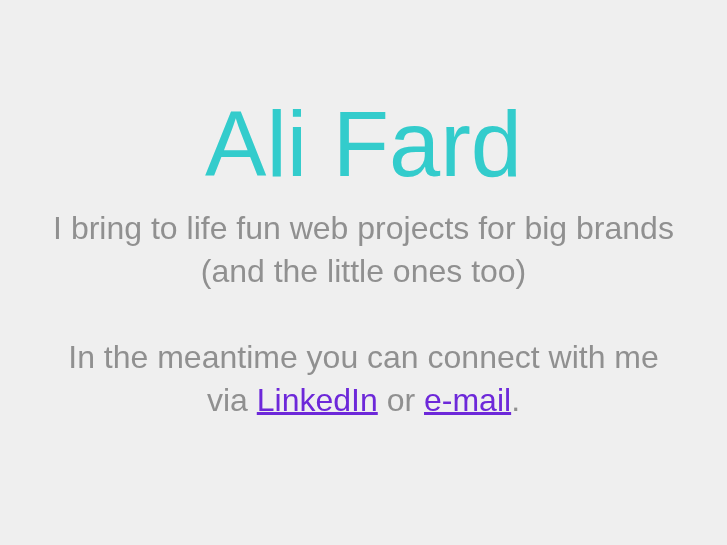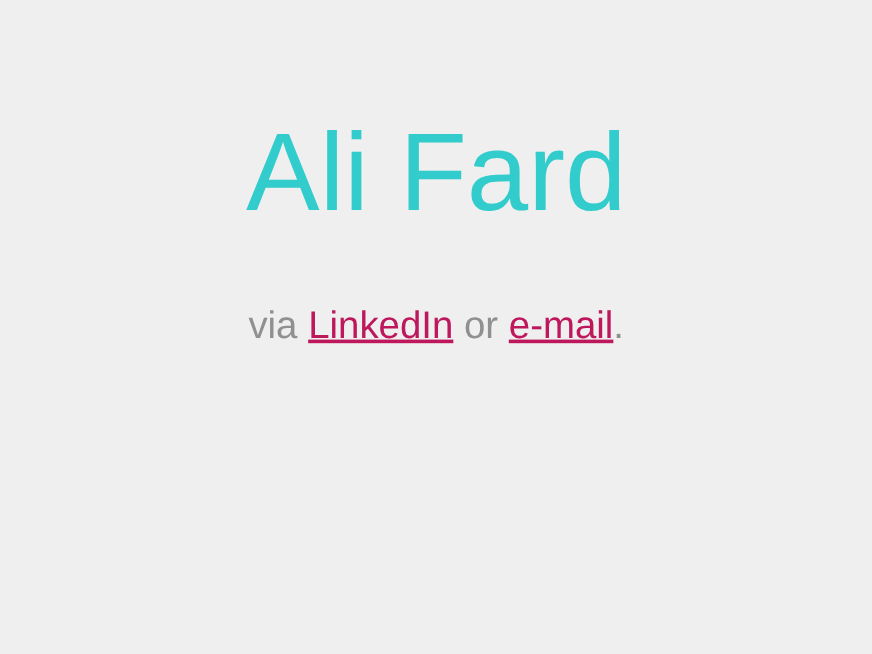--- a/index.html
+++ b/index.html
@@ -67,43 +67,46 @@
 
   .line.accent {
     color: #33cccc;
   }
 
   .spacer-line {
     height: 43px;
   }
 
   .link {
-    color: #be185d;
+    color: #6d28d9;
     text-decoration: underline;
     text-underline-offset: 1px;
     cursor: pointer;
   }
 </style>
 </head>
 <body>
 
 <div class="page">
 
   <div class="content">
 
     <h1 class="site-title">Ali Fard</h1>
 
     <div class="intro">
 
 
+      <div class="line">I bring to life fun web projects for big brands</div>
 
+      <div class="line">(and the little ones too)</div>
 
       <div class="line spacer-line"></div>
 
 
+      <div class="line">In the meantime you can connect with me</div>
 
       <div class="line"><span>via </span><a class="link">LinkedIn</a><span> or </span><a class="link">e-mail</a><span>.</span></div>
 
     </div>
 
   </div>
 
 </div>
 
 </body></html>

